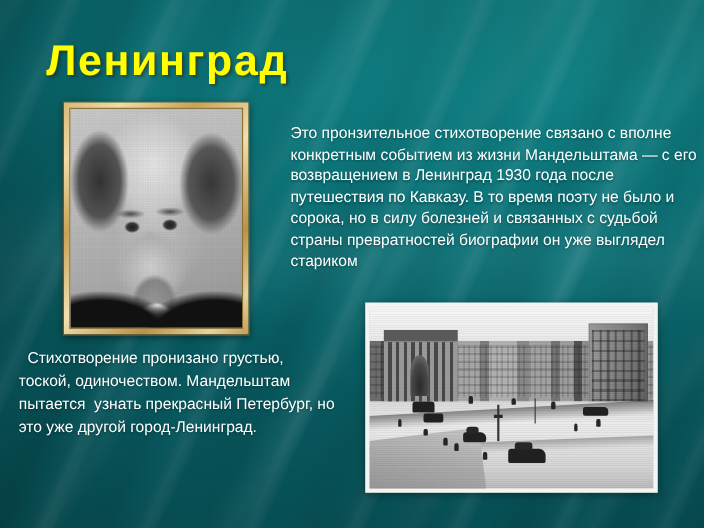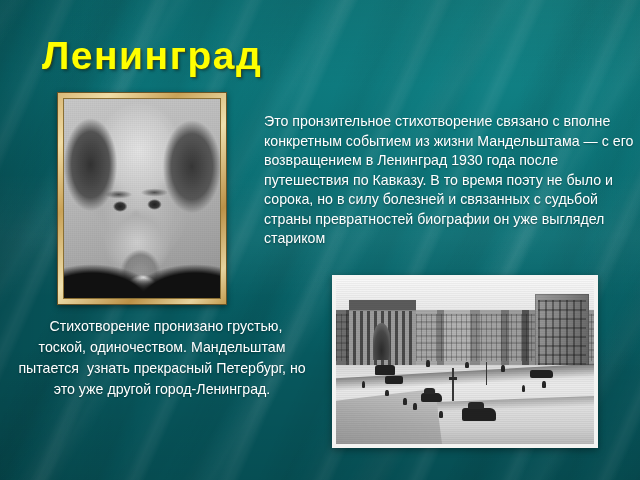--- a/index.html
+++ b/index.html
@@ -173,21 +173,21 @@
     text-shadow: 0 1px 2px rgba(0,0,0,0.35);
   }
 
   
   #summary-text {
     position: absolute;
     left: 17px;
     top: 316px;
     width: 290px;
     margin: 0;
-    text-align: center;
+    text-align: left;
     color: #ffffff;
     font-size: 14.2px;
     line-height: 21px;
     text-shadow: 0 1px 2px rgba(0,0,0,0.35);
     white-space: pre-wrap;
   }
 
   
   #city-photo {
     position: absolute;

